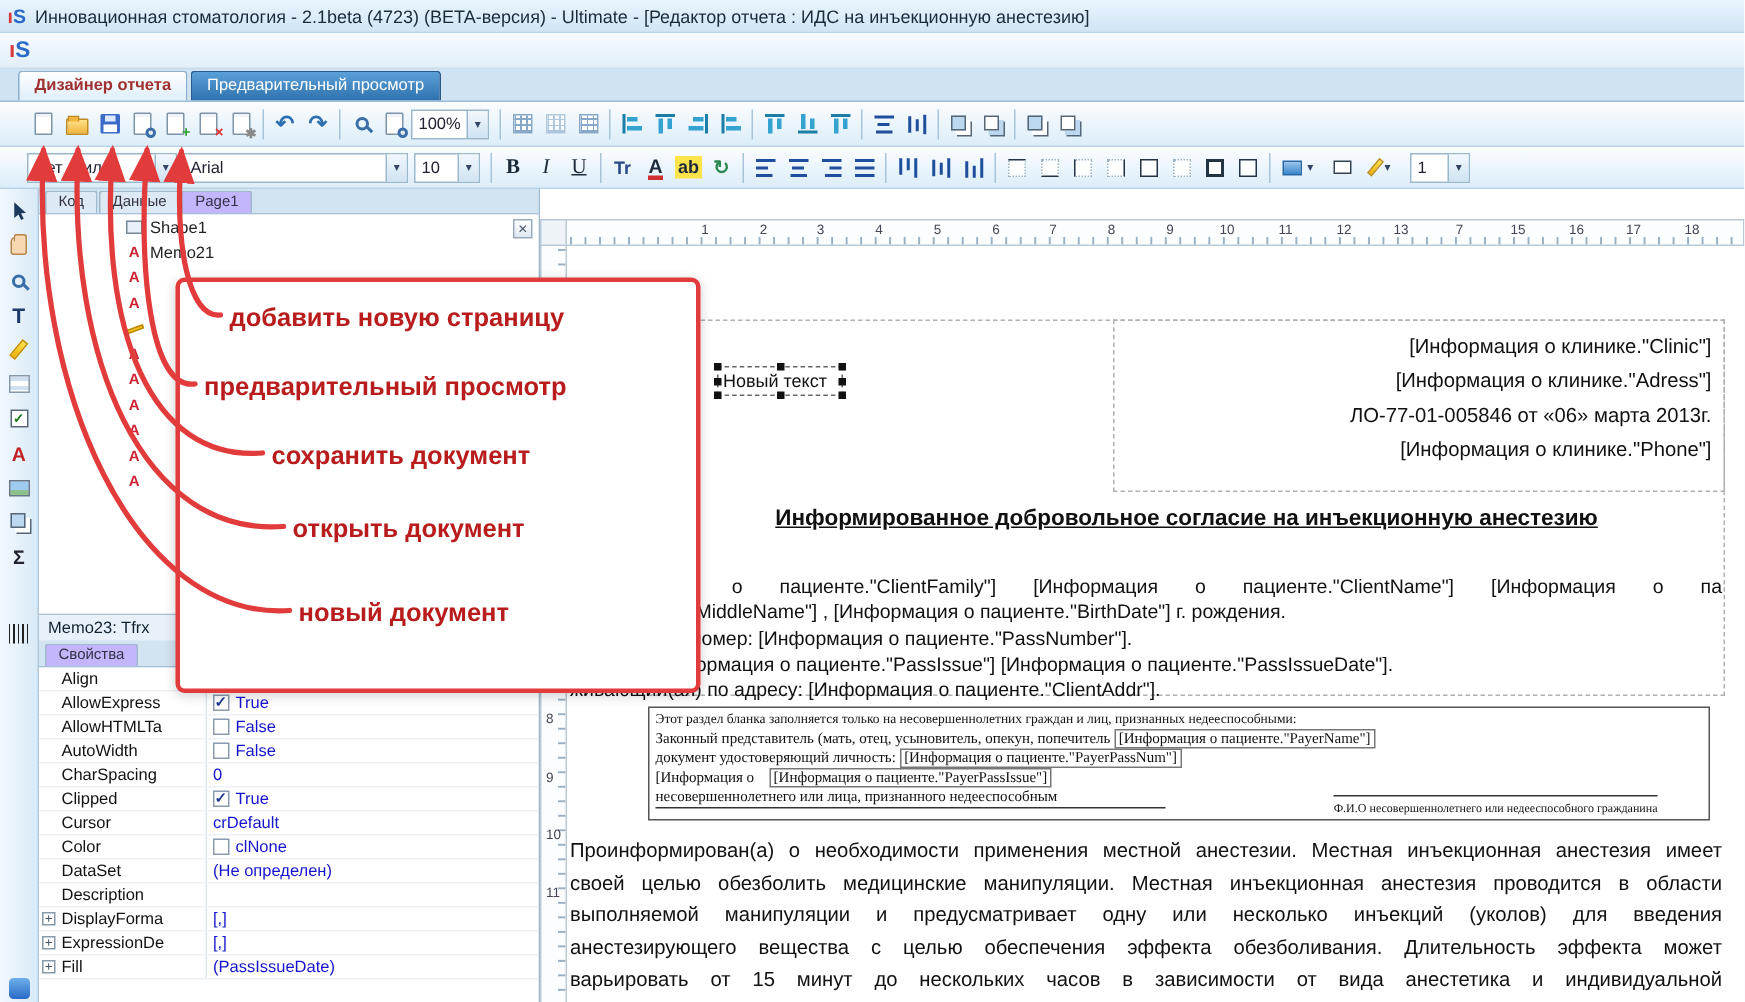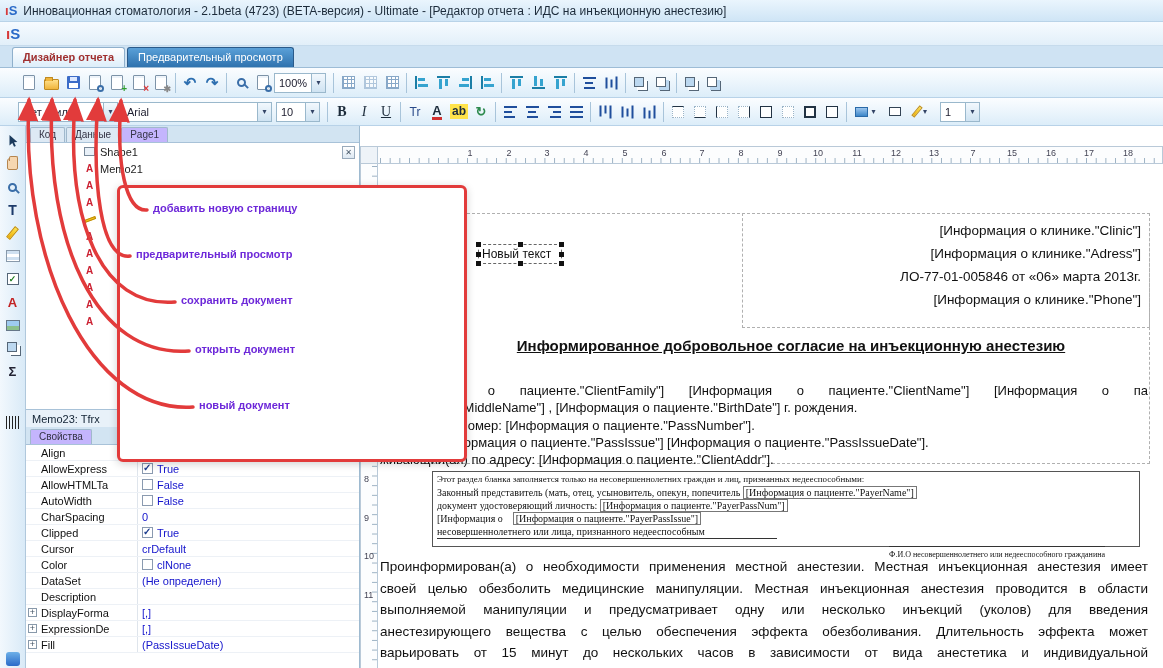--- a/index.html
+++ b/index.html
@@ -22,21 +22,21 @@
 
   
   .toolbar { height:30px; background:linear-gradient(#fbfdff,#dcedf9); border-bottom:1px solid #b8d2e8; display:flex; align-items:center; padding-left:18px; }
   .toolbar2 { height:28px; }
   .tbi { width:22px; height:22px; border:0; background:transparent; display:inline-flex; align-items:center; justify-content:center; position:relative; border-radius:3px; flex:none; }
   .tbsep { width:1px; height:20px; background:#a8c4da; margin:0 3px; flex:none; }
   .glyph { font-size:15px; font-weight:bold; color:#2e6fb0; line-height:1; }
   .glyph.green { color:#2d8a4e; font-size:13px; }
   .serifb { font-family:"Liberation Serif",serif; font-size:14px; color:#1c2b3a; }
   .serifb.b { font-weight:bold; } .serifb.i { font-style:italic; } .serifb.u { text-decoration:underline; }
-  .tr-glyph { font-size:12px; font-weight:normal; color:#2a4a8a; }
+  .tr-glyph { font-size:12px; font-weight:bold; color:#2a4a8a; }
   .a-color { font-size:13px; font-weight:bold; color:#1c2b3a; border-bottom:3px solid #d03030; line-height:1; }
   .a-hl { font-size:12px; font-weight:bold; color:#1c2b3a; background:#ffe34a; padding:0 2px; line-height:1.2; }
 
   .i-page { width:12px; height:15px; background:#fff; border:1px solid #7d93a8; border-radius:1px; box-shadow:inset 0 2px 0 #eef4fa; }
   .badge { position:absolute; right:1px; bottom:0; font-weight:bold; font-size:10px; line-height:10px; }
   .b-plus { color:#2f9e2f; } .b-x { color:#d33; } .b-gear { color:#888; font-size:9px; }
   .i-folder { width:15px; height:11px; background:linear-gradient(#ffe08a,#f0b53c); border:1px solid #c08a20; border-radius:1px; position:relative; margin-top:3px; }
   .i-folder::before { content:""; position:absolute; top:-3px; left:0; width:6px; height:3px; background:#f0b53c; border:1px solid #c08a20; border-bottom:none; border-radius:1px 1px 0 0; }
   .i-floppy { width:13px; height:13px; background:#3c6cc8; border-radius:1px; position:relative; }
   .i-floppy::before { content:""; position:absolute; top:1px; left:3px; width:7px; height:4px; background:#dce8ff; }
@@ -131,27 +131,27 @@
   .clinic { position:absolute; left:364px; top:49px; width:408px; height:115px; border:1px dashed #b0b0b0; text-align:right; padding:5px 8px 0 0; font-size:13.5px; line-height:23px; }
   .memo-new { position:absolute; left:100px; top:80px; width:84px; height:20px; border:1px dashed #666; font-size:12px; line-height:18px; padding-left:3px; }
   .hnd { position:absolute; width:5px; height:5px; background:#111; }
   .doc-title { position:absolute; left:54px; top:173px; width:718px; text-align:center; font-size:15px; font-weight:bold; text-decoration:underline; }
   .para1 { position:absolute; left:2px; top:218px; width:768px; font-size:13px; line-height:17.3px; }
   .para1 .jl { text-align:justify; text-align-last:justify; }
   .minors { position:absolute; left:54px; top:307px; width:708px; height:76px; border:1px solid #555; font-size:10px; line-height:13px; padding:1px 4px; }
   .minors .tiny { font-size:9px; }
   .fieldbox { border:1px solid #777; padding:0 2px; }
   .uline { border-bottom:1px solid #333; }
-  .sigcap { position:absolute; right:30px; top:57px; font-size:8px; border-top:1px solid #333; padding-top:1px;margin-top:16px; }
+  .sigcap { position:absolute; right:30px; top:57px; font-size:8px; border-top:1px solid #333; padding-top:1px; }
   .minors-wrap { position:relative; height:100%;font-family:Liberation Serif, serif; }
   .bodypara { position:absolute; left:2px; top:392px; width:768px; font-size:13.5px; line-height:21.6px; text-align:justify; text-align-last:justify; word-spacing:2px; }
 
   
   .anno-box { position:absolute; left:117px; top:185px; width:350px; height:277px; background:#ffffff; border:3px solid #e23b3b; border-radius:6px; box-shadow:0 2px 8px rgba(0,0,0,.18); z-index:55; }
-  .anno-label { position:absolute; color:#6d28d9; font-size:11px; font-weight:bold; white-space:nowrap; }
+  .anno-label { position:absolute; color:#b91c1c; font-size:17px; font-weight:bold; white-space:nowrap; }
   .anno-svg { position:absolute; left:0; top:0; width:1163px; height:668px; z-index:60; pointer-events:none; }
 </style>
 </head>
 <body>
 
 <div class="window">
 
   <div class="titlebar">
     <span class="logo"><span class="mark">ı</span><span class="letter">S</span></span>
     <span class="title-text">Инновационная стоматология - 2.1beta (4723) (BETA-версия) - Ultimate - [Редактор отчета : ИДС на инъекционную анестезию]</span>

